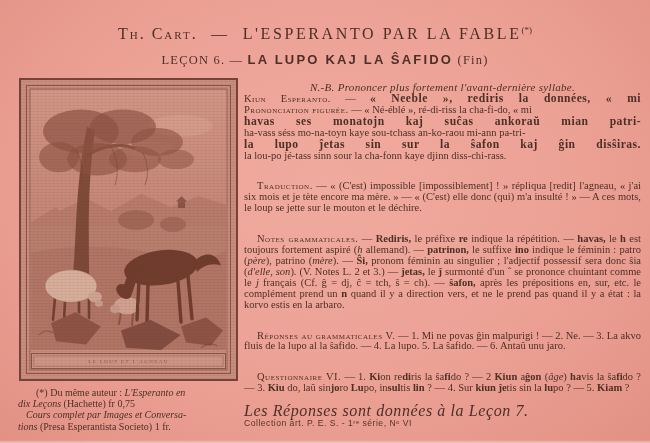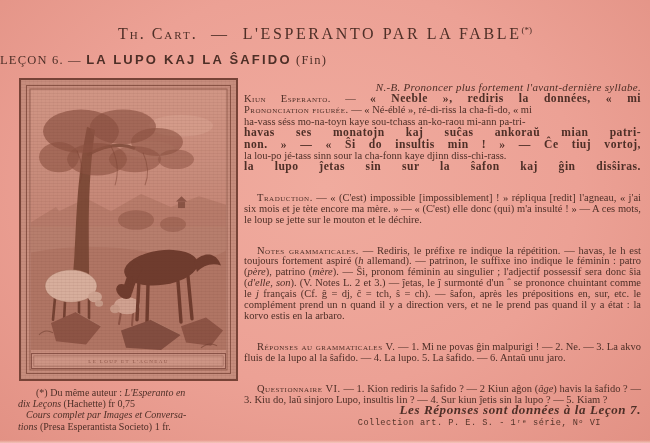--- a/index.html
+++ b/index.html
@@ -7,25 +7,25 @@
   .card{
     position:relative;width:650px;height:443px;
     background:radial-gradient(ellipse at 50% 42%, #f0ab9e 0%, #eca195 55%, #e29184 100%);
     color:#4e2f27;
   }
   
   .title{position:absolute;top:25px;left:0;width:650px;text-align:center;
     font-size:16px;letter-spacing:2.6px;white-space:nowrap;}
   .title .auth{font-variant:small-caps;letter-spacing:2px;}
   .title .mark{font-size:9px;vertical-align:6px;letter-spacing:0;}
-  .lesson{position:absolute;top:52px;left:0;width:650px;
+  .lesson{position:absolute;top:52px;left:0;width:650px;text-align:center;
     font-size:12.5px;letter-spacing:1.2px;white-space:nowrap;}
   .lesson .lt{font-family:"Liberation Sans","DejaVu Sans",sans-serif;font-weight:bold;
     font-size:13px;letter-spacing:2.2px;}
-  .nb{position:absolute;top:81px;left:244px;width:397px;text-align:right;
+  .nb{position:absolute;top:81px;left:244px;width:397px;text-align:center;
     font-style:italic;font-size:11px;letter-spacing:.3px;white-space:nowrap;}
   
   .engraving{position:absolute;left:19px;top:78px;width:219px;height:303px;
     box-sizing:border-box;background:#c78d7d;border:2px solid rgba(104,54,42,.85);
     padding:5px;}
   .engraving .inner{position:relative;height:100%;box-sizing:border-box;
     border:1px solid rgba(112,58,45,.7);
     box-shadow:inset 0 0 0 2.5px #c78d7d, inset 0 0 0 3.4px rgba(112,58,45,.55);
     padding:4px;display:flex;flex-direction:column;}
   .engraving svg{flex:1 1 auto;display:block;width:100%;}
@@ -36,32 +36,32 @@
   .plate{flex:0 0 14px;margin-top:3px;border:1px solid rgba(110,56,44,.7);
     background:#cd9585;box-shadow:inset 0 0 0 1.5px #cd9585, inset 0 0 0 2.2px rgba(110,56,44,.45);
     display:flex;align-items:center;justify-content:center;}
   .plate-caption{font-size:5px;letter-spacing:1.4px;color:rgba(100,45,34,.6);white-space:nowrap;}
   
   #text-column{position:absolute;left:244px;top:93px;width:397px;font-size:10.5px;line-height:11px;}
   .line{line-height:11.4px;}
   .jline{text-align:justify;text-align-last:justify;}
   .para{margin-top:20px;text-align:justify;text-indent:13px;line-height:10.9px;font-size:10.5px;}
   .s-sc{font-variant:small-caps;letter-spacing:.5px;}
-  .s-b{font-weight:normal;}
+  .s-b{font-weight:bold;}
   .s-i{font-style:italic;}
   .s-eo{font-weight:bold;font-size:11.6px;letter-spacing:.5px;}
   
   #footnote{position:absolute;left:18px;top:387px;width:214px;font-size:10px;
     line-height:11.2px;}
   #footnote .fline:nth-child(1){padding-left:18px;}
   #footnote .fline:nth-child(3){padding-left:8px;}
-  .answers-note{position:absolute;left:244px;top:402px;width:397px;text-align:right;
-    font-style:italic;font-size:13px;letter-spacing:.6px;white-space:nowrap;font-weight:bold;}
-  .collection{position:absolute;left:244px;top:418px;width:357px;text-align:right;
-    font-family:Liberation Mono, monospace;
+  .answers-note{position:absolute;left:244px;top:402px;width:397px;text-align:left;
+    font-style:italic;font-size:16px;letter-spacing:.6px;white-space:nowrap;}
+  .collection{position:absolute;left:244px;top:418px;width:357px;
+    font-family:Liberation Sans, sans-serif;
     font-size:8.6px;letter-spacing:.5px;color:#553429;white-space:nowrap;}
   .edge{position:absolute;left:0;bottom:0;width:650px;height:3px;
     background:linear-gradient(180deg, rgba(255,255,255,0), rgba(255,236,228,.55));}
 </style>
 </head>
 <body>
 
 <div class="card">
 
   <div class="title"><span class="auth">Th. Cart.</span>&nbsp; <span>—</span>&nbsp; <span>L'ESPERANTO PAR LA FABLE</span><span class="mark">(*)</span></div>
@@ -134,25 +134,24 @@
       </svg>
       <div class="plate">
         <span class="plate-caption">LE LOUP ET L'AGNEAU</span>
       </div>
     </div>
   </div>
 
   <div id="text-column">
       <div class="line jline"><span class="s-sc">Kiun Esperanto.</span><span> — </span><span class="s-eo">« Neeble », rediris la données, « mi</span></div>
       <div class="line"><span class="s-sc">Prononciation figurée.</span><span> — « Né-éblé », ré-di-riss la cha-fi-do, « mi</span></div>
+      <div class="line jline"><span class="s-eo">havas ses monatojn kaj suĉas ankoraŭ mian patri-</span></div>
       <div class="line"><span>ha-vass séss mo-na-toyn kaye sou-tchass an-ko-raou mi-ann pa-tri-</span></div>
-      <div class="line jline"><span class="s-eo">havas ses monatojn kaj suĉas ankoraŭ mian patri-</span></div>
-      <div class="line jline"><span class="s-eo">non. » — « Ŝi do insultis min ! » — Ĉe tiuj vortoj,</span></div>
+      <div class="line jline"><span class="s-eo">la lupo ĵetas sin sur la ŝafon kaj ĝin disŝiras.</span></div>
       <div class="line"><span>la lou-po jé-tass sinn sour la cha-fonn kaye djinn diss-chi-rass.</span></div>
-      <div class="line jline"><span class="s-eo">la lupo ĵetas sin sur la ŝafon kaj ĝin disŝiras.</span></div>
       <div class="para"><span class="s-sc">Traduction.</span><span> — « (C'est) impossible [impossiblement] ! » répliqua [redit] l'agneau, « j'ai six mois et je tète encore ma mère. » — « (C'est) elle donc (qui) m'a insulté ! » — A ces mots, le loup se jette sur le mouton et le déchire.</span></div>
       <div class="para"><span class="s-sc">Notes grammaticales.</span><span> — </span><span class="s-b">Rediris,</span><span> le préfixe </span><span class="s-b">re</span><span> indique la répétition. — </span><span class="s-b">havas,</span><span> le </span><span class="s-b">h</span><span> est toujours fortement aspiré (</span><span class="s-i">h</span><span> allemand). — </span><span class="s-b">patrinon,</span><span> le suffixe </span><span class="s-b">ino</span><span> indique le féminin : patro (</span><span class="s-i">père</span><span>), patrino (</span><span class="s-i">mère</span><span>). — </span><span class="s-b">Ŝi,</span><span> pronom féminin au singulier ; l'adjectif possessif sera donc ŝia (</span><span class="s-i">d'elle, son</span><span>). (V. Notes L. 2 et 3.) — </span><span class="s-b">ĵetas,</span><span> le </span><span class="s-b">ĵ</span><span> surmonté d'un ˆ se prononce chuintant comme le </span><span class="s-i">j</span><span> français (Cf. ĝ = dj, ĉ = tch, ŝ = ch). — </span><span class="s-b">ŝafon,</span><span> après les prépositions en, sur, etc. le complément prend un </span><span class="s-b">n</span><span> quand il y a direction vers, et ne le prend pas quand il y a état : la korvo estis en la arbaro.</span></div>
       <div class="para"><span class="s-sc">Réponses au grammaticales V.</span><span> — 1. Mi ne povas ĝin malpurigi ! — 2. Ne. — 3. La akvo fluis de la lupo al la ŝafido. — 4. La lupo. 5. La ŝafido. — 6. Antaŭ unu jaro.</span></div>
       <div class="para"><span class="s-sc">Questionnaire VI.</span><span> — 1. </span><span class="s-b">Ki</span><span>on re</span><span class="s-b">di</span><span>ris la ŝa</span><span class="s-b">fi</span><span>do ? — 2 </span><span class="s-b">Kiun</span><span> a</span><span class="s-b">ĝon</span><span> (</span><span class="s-i">âge</span><span>) </span><span class="s-b">ha</span><span>vis la ŝa</span><span class="s-b">fi</span><span>do ? — 3. </span><span class="s-b">Kiu</span><span> do, laŭ sin</span><span class="s-b">jo</span><span>ro </span><span class="s-b">Lu</span><span>po, in</span><span class="s-b">sul</span><span>tis </span><span class="s-b">lin</span><span> ? — 4. Sur </span><span class="s-b">kiun</span><span> </span><span class="s-b">ĵe</span><span>tis sin la </span><span class="s-b">lu</span><span>po ? — 5. </span><span class="s-b">Kiam</span><span> ?</span></div>
     </div>
 
   <div id="footnote">
       <div class="fline"><span>(*) Du même auteur : </span><span class="s-i">L'Esperanto en</span></div>
       <div class="fline"><span class="s-i">dix Leçons</span><span> (Hachette) fr 0,75</span></div>
       <div class="fline"><span class="s-i">Cours complet par Images et Conversa-</span></div>

